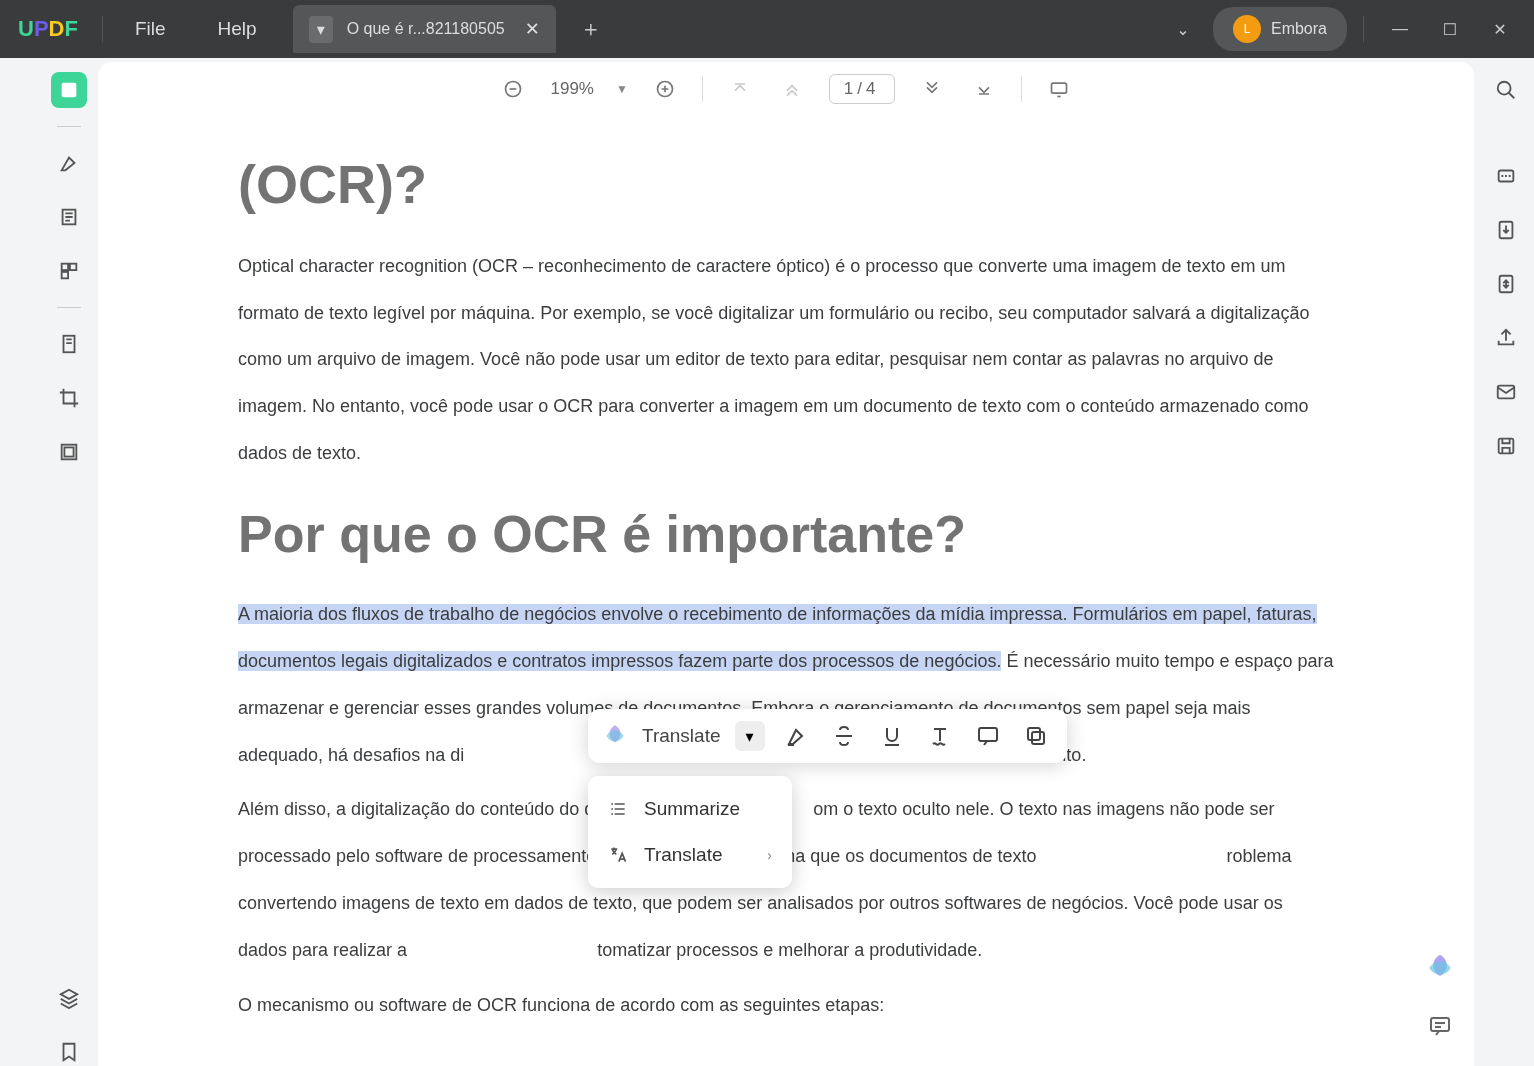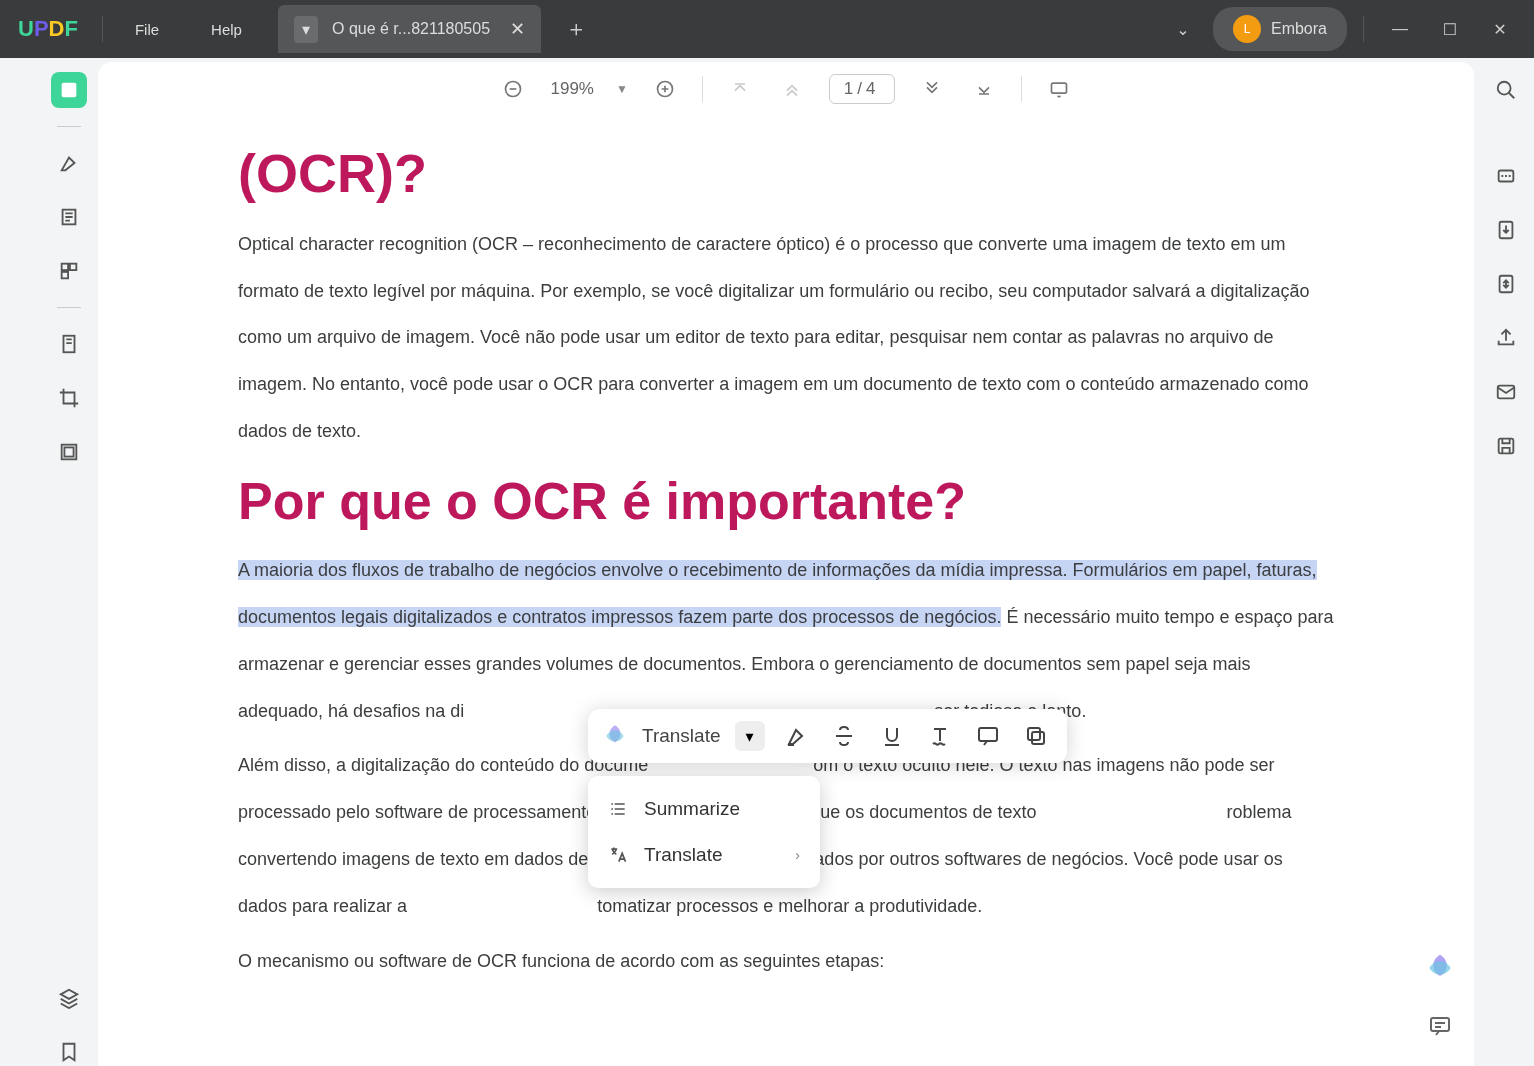--- a/index.html
+++ b/index.html
@@ -2,21 +2,21 @@
 <html><head>
 <meta charset="utf-8">
 <style>
 * { margin: 0; padding: 0; box-sizing: border-box; }
 body { font-family: -apple-system, BlinkMacSystemFont, "Segoe UI", Arial, sans-serif; background: #fff; overflow: hidden; width: 1534px; height: 1066px; }
 
 .titlebar { height: 58px; background: #3a3b3c; display: flex; align-items: center; color: #ddd; }
 .logo { padding: 0 18px; font-weight: bold; font-size: 22px; }
 .logo span:nth-child(1){color:#3dd598;} .logo span:nth-child(2){color:#6c5ce7;} .logo span:nth-child(3){color:#f9ca24;} .logo span:nth-child(4){color:#3dd598;}
 .tb-sep { width: 1px; height: 26px; background: #555; margin: 0 6px; }
-.tb-menu { padding: 0 26px; font-size: 15px; cursor: pointer; }
+.tb-menu { padding: 0 26px; font-size: 19px; cursor: pointer; }
 .tab { background: #555658; height: 48px; display: flex; align-items: center; padding: 0 16px; border-radius: 6px 6px 0 0; margin-left: 10px; font-size: 16px; }
 .tab .dd { background: #6a6b6d; border-radius: 4px; padding: 4px 8px; margin-right: 14px; }
 .tab-close { margin-left: 20px; cursor: pointer; font-size: 18px; }
 .tab-add { margin-left: 24px; font-size: 22px; cursor: pointer; color: #ccc; }
 .tb-right { margin-left: auto; display: flex; align-items: center; gap: 10px; padding-right: 14px; }
 .upgrade { background: #555658; border-radius: 20px; padding: 8px 20px; display: flex; align-items: center; gap: 10px; }
 .avatar { width: 28px; height: 28px; border-radius: 50%; background: #f39c12; display: flex; align-items: center; justify-content: center; font-size: 12px; color: #fff; }
 .win-btn { width: 40px; height: 40px; display: flex; align-items: center; justify-content: center; cursor: pointer; color: #ccc; }
 
 .app-body { display: flex; height: calc(100% - 54px); background: #f3f4f5; padding-left: 44px; }
@@ -32,33 +32,33 @@
 .toolbar { height: 54px; display: flex; align-items: center; justify-content: center; gap: 22px; background: #fff; border-radius: 14px 14px 0 0; margin: 4px 4px 0 4px; color: #666; }
 .tool-btn { width: 30px; height: 30px; display: flex; align-items: center; justify-content: center; cursor: pointer; }
 .tool-btn svg { width: 20px; height: 20px; stroke: #777; fill: none; }
 .zoom-val { font-size: 17px; }
 .zoom-dd { font-size: 12px; color: #888; }
 .page-box { border: 1px solid #ccc; border-radius: 6px; padding: 4px 14px; font-size: 17px; letter-spacing: 4px; }
 .tool-sep { width: 1px; height: 26px; background: #ddd; }
 
 .doc-wrap { flex: 1; overflow: auto; background: #fff; margin: 0 4px 4px 4px; position: relative; }
 .doc { padding: 10px 140px 40px 140px; color: #3b3d3f; font-size: 18px; line-height: 2.6; }
-.doc h1 { font-size: 52px; font-weight: 800; color: #be185d; line-height: 1.2; margin: 15px 0; }
+.doc h1 { font-size: 52px; font-weight: 800; color: #737373; line-height: 1.2; margin: 26px 0; }
 .doc h1.top { font-size: 54px; }
 .doc p { margin: 8px 0; }
 .sel { background: #c7d5f5; }
 
 .context-bar { position: absolute; left: 490px; top: 593px; background: #fff; border-radius: 12px; box-shadow: 0 2px 20px rgba(0,0,0,0.18); display: flex; align-items: center; padding: 10px 14px; gap: 14px; }
 .context-bar .ai-ico { width: 26px; height: 26px; }
 .context-bar .lbl { font-size: 19px; color: #444; }
 .context-bar .dd-btn { width: 30px; height: 30px; background: #eee; border-radius: 6px; display: flex; align-items: center; justify-content: center; cursor: pointer; }
 .ctx-btn { width: 34px; height: 34px; display: flex; align-items: center; justify-content: center; cursor: pointer; color: #444; }
 .ctx-btn svg { width: 24px; height: 24px; }
 
-.ai-menu { position: absolute; left: 490px; top: 660px; width: 232px; background: #fff; border-radius: 10px; box-shadow: 0 4px 20px rgba(0,0,0,0.2); padding: 10px 0; }
+.ai-menu { position: absolute; left: 490px; top: 660px; width: 204px; background: #fff; border-radius: 10px; box-shadow: 0 4px 20px rgba(0,0,0,0.2); padding: 10px 0; }
 .ai-item { display: flex; align-items: center; gap: 16px; padding: 12px 20px; font-size: 19px; color: #333; cursor: pointer; }
 .ai-item svg { width: 20px; height: 20px; stroke: #555; fill: none; }
 .ai-item .chev { margin-left: auto; font-size: 14px; color: #888; }
 
 .ai-float { position: absolute; right: 18px; bottom: 82px; width: 32px; height: 32px; }
 .comment-float { position: absolute; right: 18px; bottom: 24px; width: 32px; height: 32px; display:flex; align-items:center; justify-content:center; color:#666; }
 </style>
 </head>
 <body>
 

